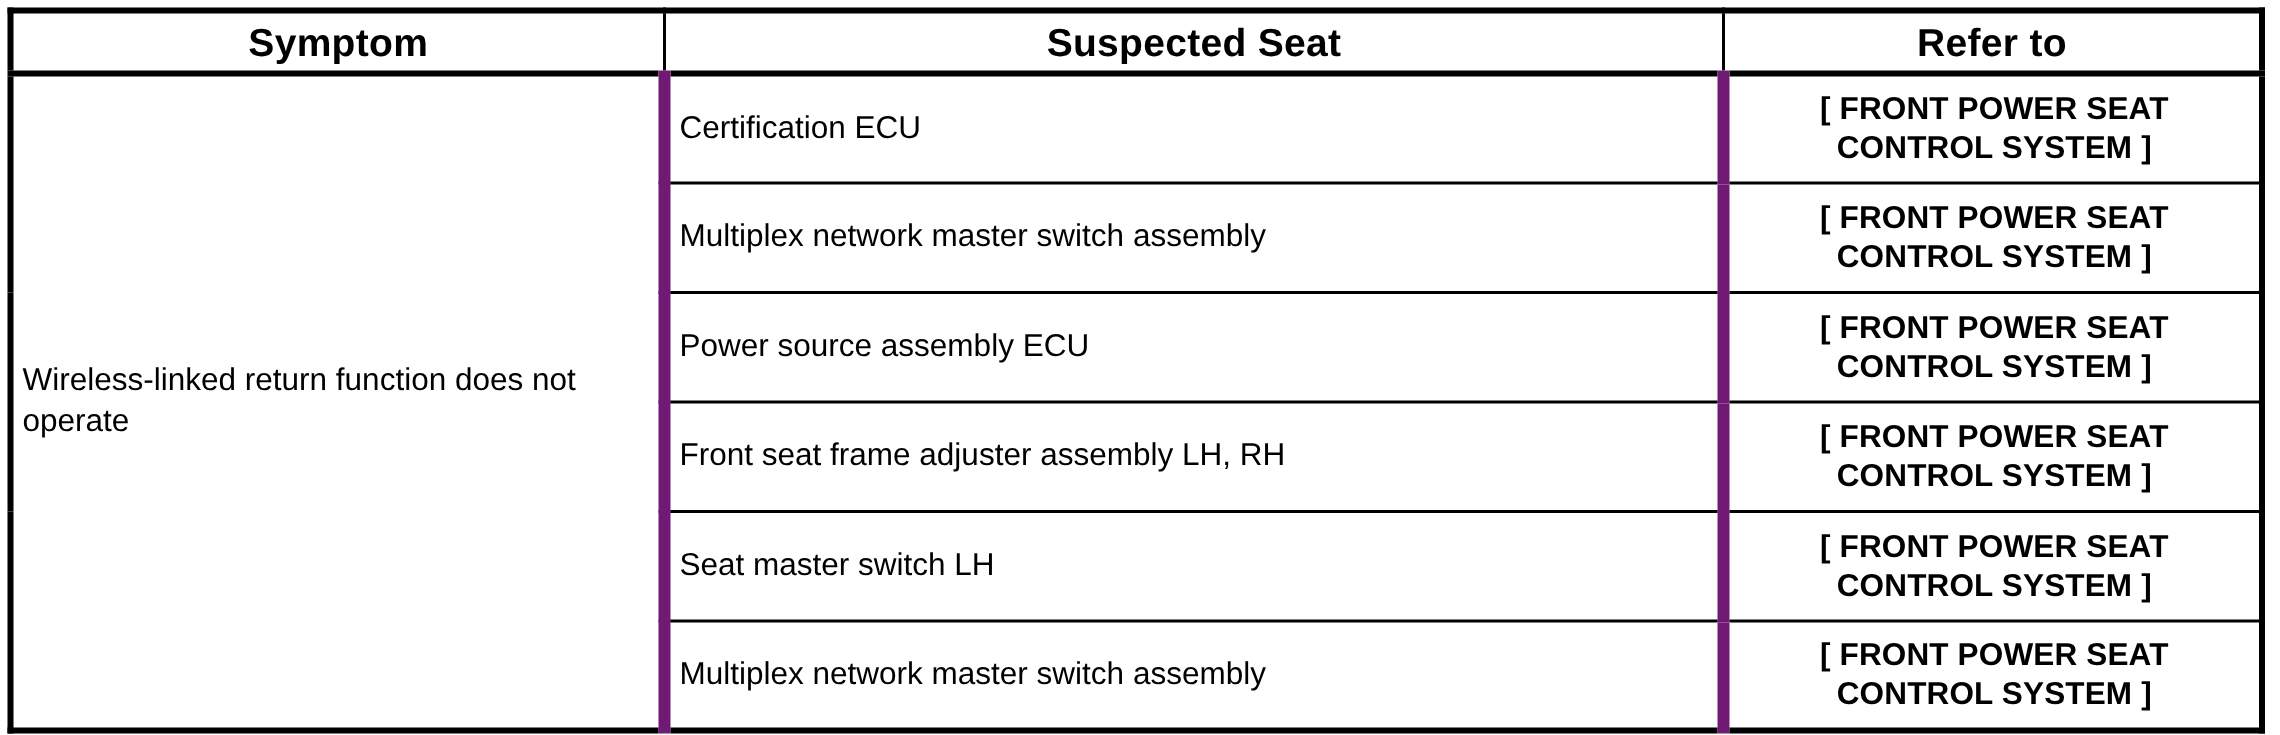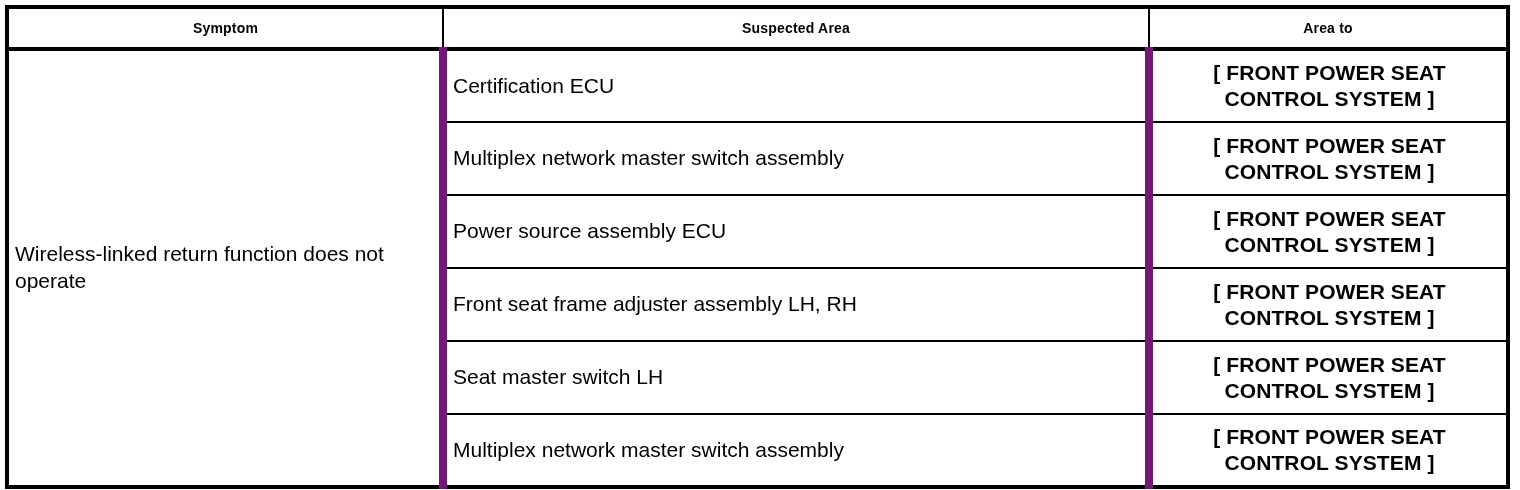--- a/index.html
+++ b/index.html
@@ -44,21 +44,21 @@
   
   col.col-symptom { width: 436px; }
   col.col-area    { width: 706px; }
   col.col-refer   { width: 359px; }
 
   
   .diag-table thead th {
     border-bottom: 4px solid #000000;
     border-right: 2px solid #000000;
     font-weight: bold;
-    font-size: 14px;
+    font-size: 26px;
     text-align: center;
     vertical-align: middle;
     height: 42px;
     padding: 2px 4px;
     letter-spacing: 0.2px;
   }
   .diag-table thead th:last-child {
     border-right: none;
   }
 
@@ -110,22 +110,22 @@
   <table class="diag-table">
     <colgroup>
       <col class="col-symptom">
       <col class="col-area">
       <col class="col-refer">
     </colgroup>
 
     <thead>
       <tr>
         <th>Symptom</th>
-        <th>Suspected Area</th>
-        <th>Area to</th>
+        <th>Suspected Seat</th>
+        <th>Refer to</th>
       </tr>
     </thead>
 
     <tbody>
 
       <tr>
         <td class="cell-symptom" rowspan="6">Wireless-linked return function does not operate</td>
         <td class="cell-area">Certification ECU</td>
         <td class="cell-refer">
           <span class="refer-line">[ FRONT POWER SEAT</span>

